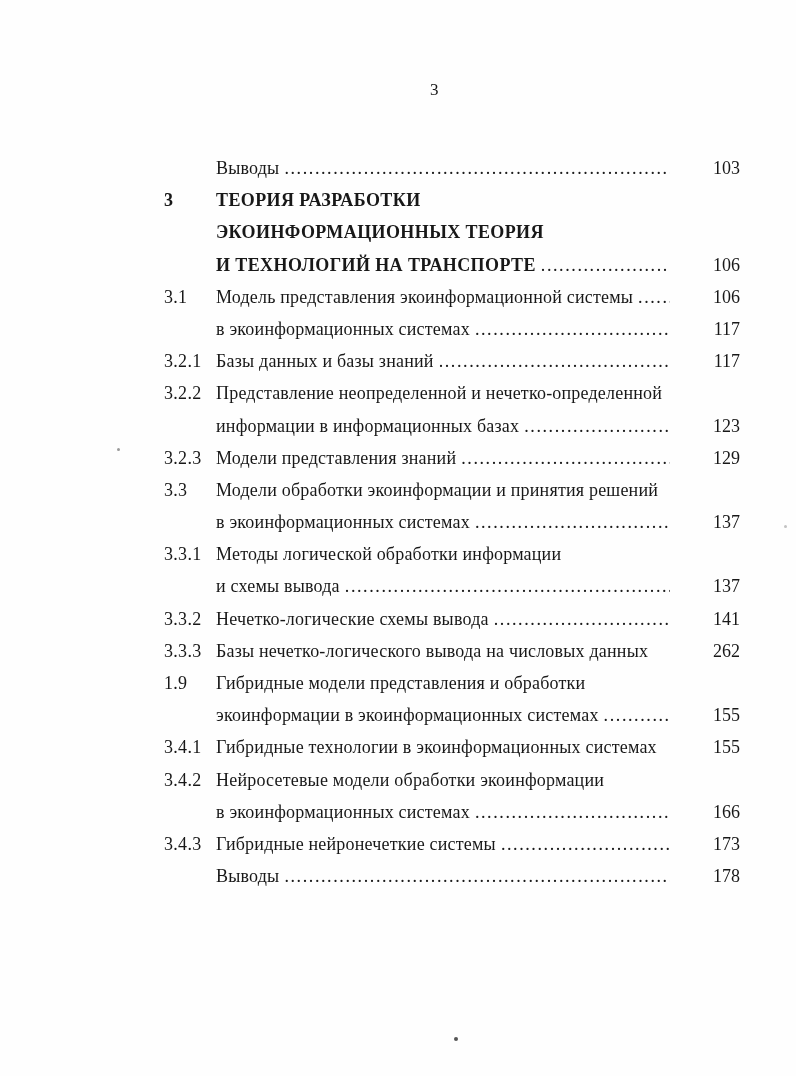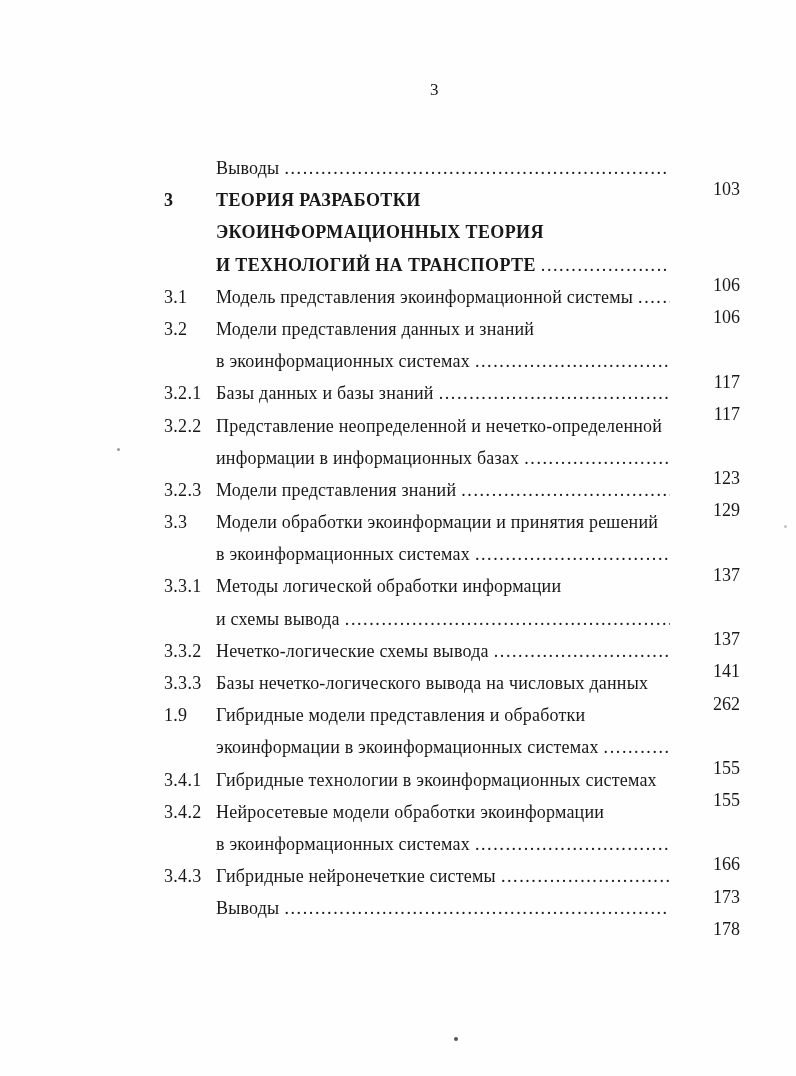--- a/index.html
+++ b/index.html
@@ -22,21 +22,21 @@
     font-size: 17px;
   }
   .toc {
     position: absolute;
     top: 152px;
     left: 0;
     right: 0;
   }
   .toc-row {
     display: flex;
-    align-items: center;
+    align-items: flex-start;
     height: 32.2px;
     line-height: 32.2px;
     padding-left: 164px;
     padding-right: 56px;
     font-size: 18px;
     white-space: nowrap;
   }
   .toc-row .num {
     flex: 0 0 52px;
     letter-spacing: 0.3px;
@@ -54,21 +54,20 @@
     flex: 1 1 auto;
     overflow: hidden;
     white-space: nowrap;
     margin-left: 5px;
     letter-spacing: 1.6px;
     color: #1c1c1c;
   }
   .toc-row .page {
     flex: 0 0 70px;
     text-align: right;
-    margin-top: 41px;
   }
   .speck {
     position: absolute;
     border-radius: 50%;
   }
   .speck-1 { left: 117px; top: 448px; width: 3px; height: 3px; background: #9a9a9a; }
   .speck-2 { left: 784px; top: 525px; width: 3px; height: 3px; background: #c2c2c2; }
   .speck-3 { left: 454px; top: 1037px; width: 4px; height: 4px; background: #555555; }
 </style>
 </head>
@@ -105,26 +104,20 @@
     <span class="page">106</span>
   </div>
 
   <div class="toc-row">
     <span class="num">3.1</span>
     <span class="title">Модель представления экоинформационной системы</span>
     <span class="leader">............................................................................................................................................</span>
     <span class="page">106</span>
   </div>
 
-  <div class="toc-row">
-    <span class="num">3.2</span>
-    <span class="title">Модели представления данных и знаний</span>
-    <span class="leader"></span>
-    <span class="page"></span>
-  </div>
 
   <div class="toc-row">
     <span class="num"></span>
     <span class="title">в экоинформационных системах</span>
     <span class="leader">............................................................................................................................................</span>
     <span class="page">117</span>
   </div>
 
   <div class="toc-row">
     <span class="num">3.2.1</span>

